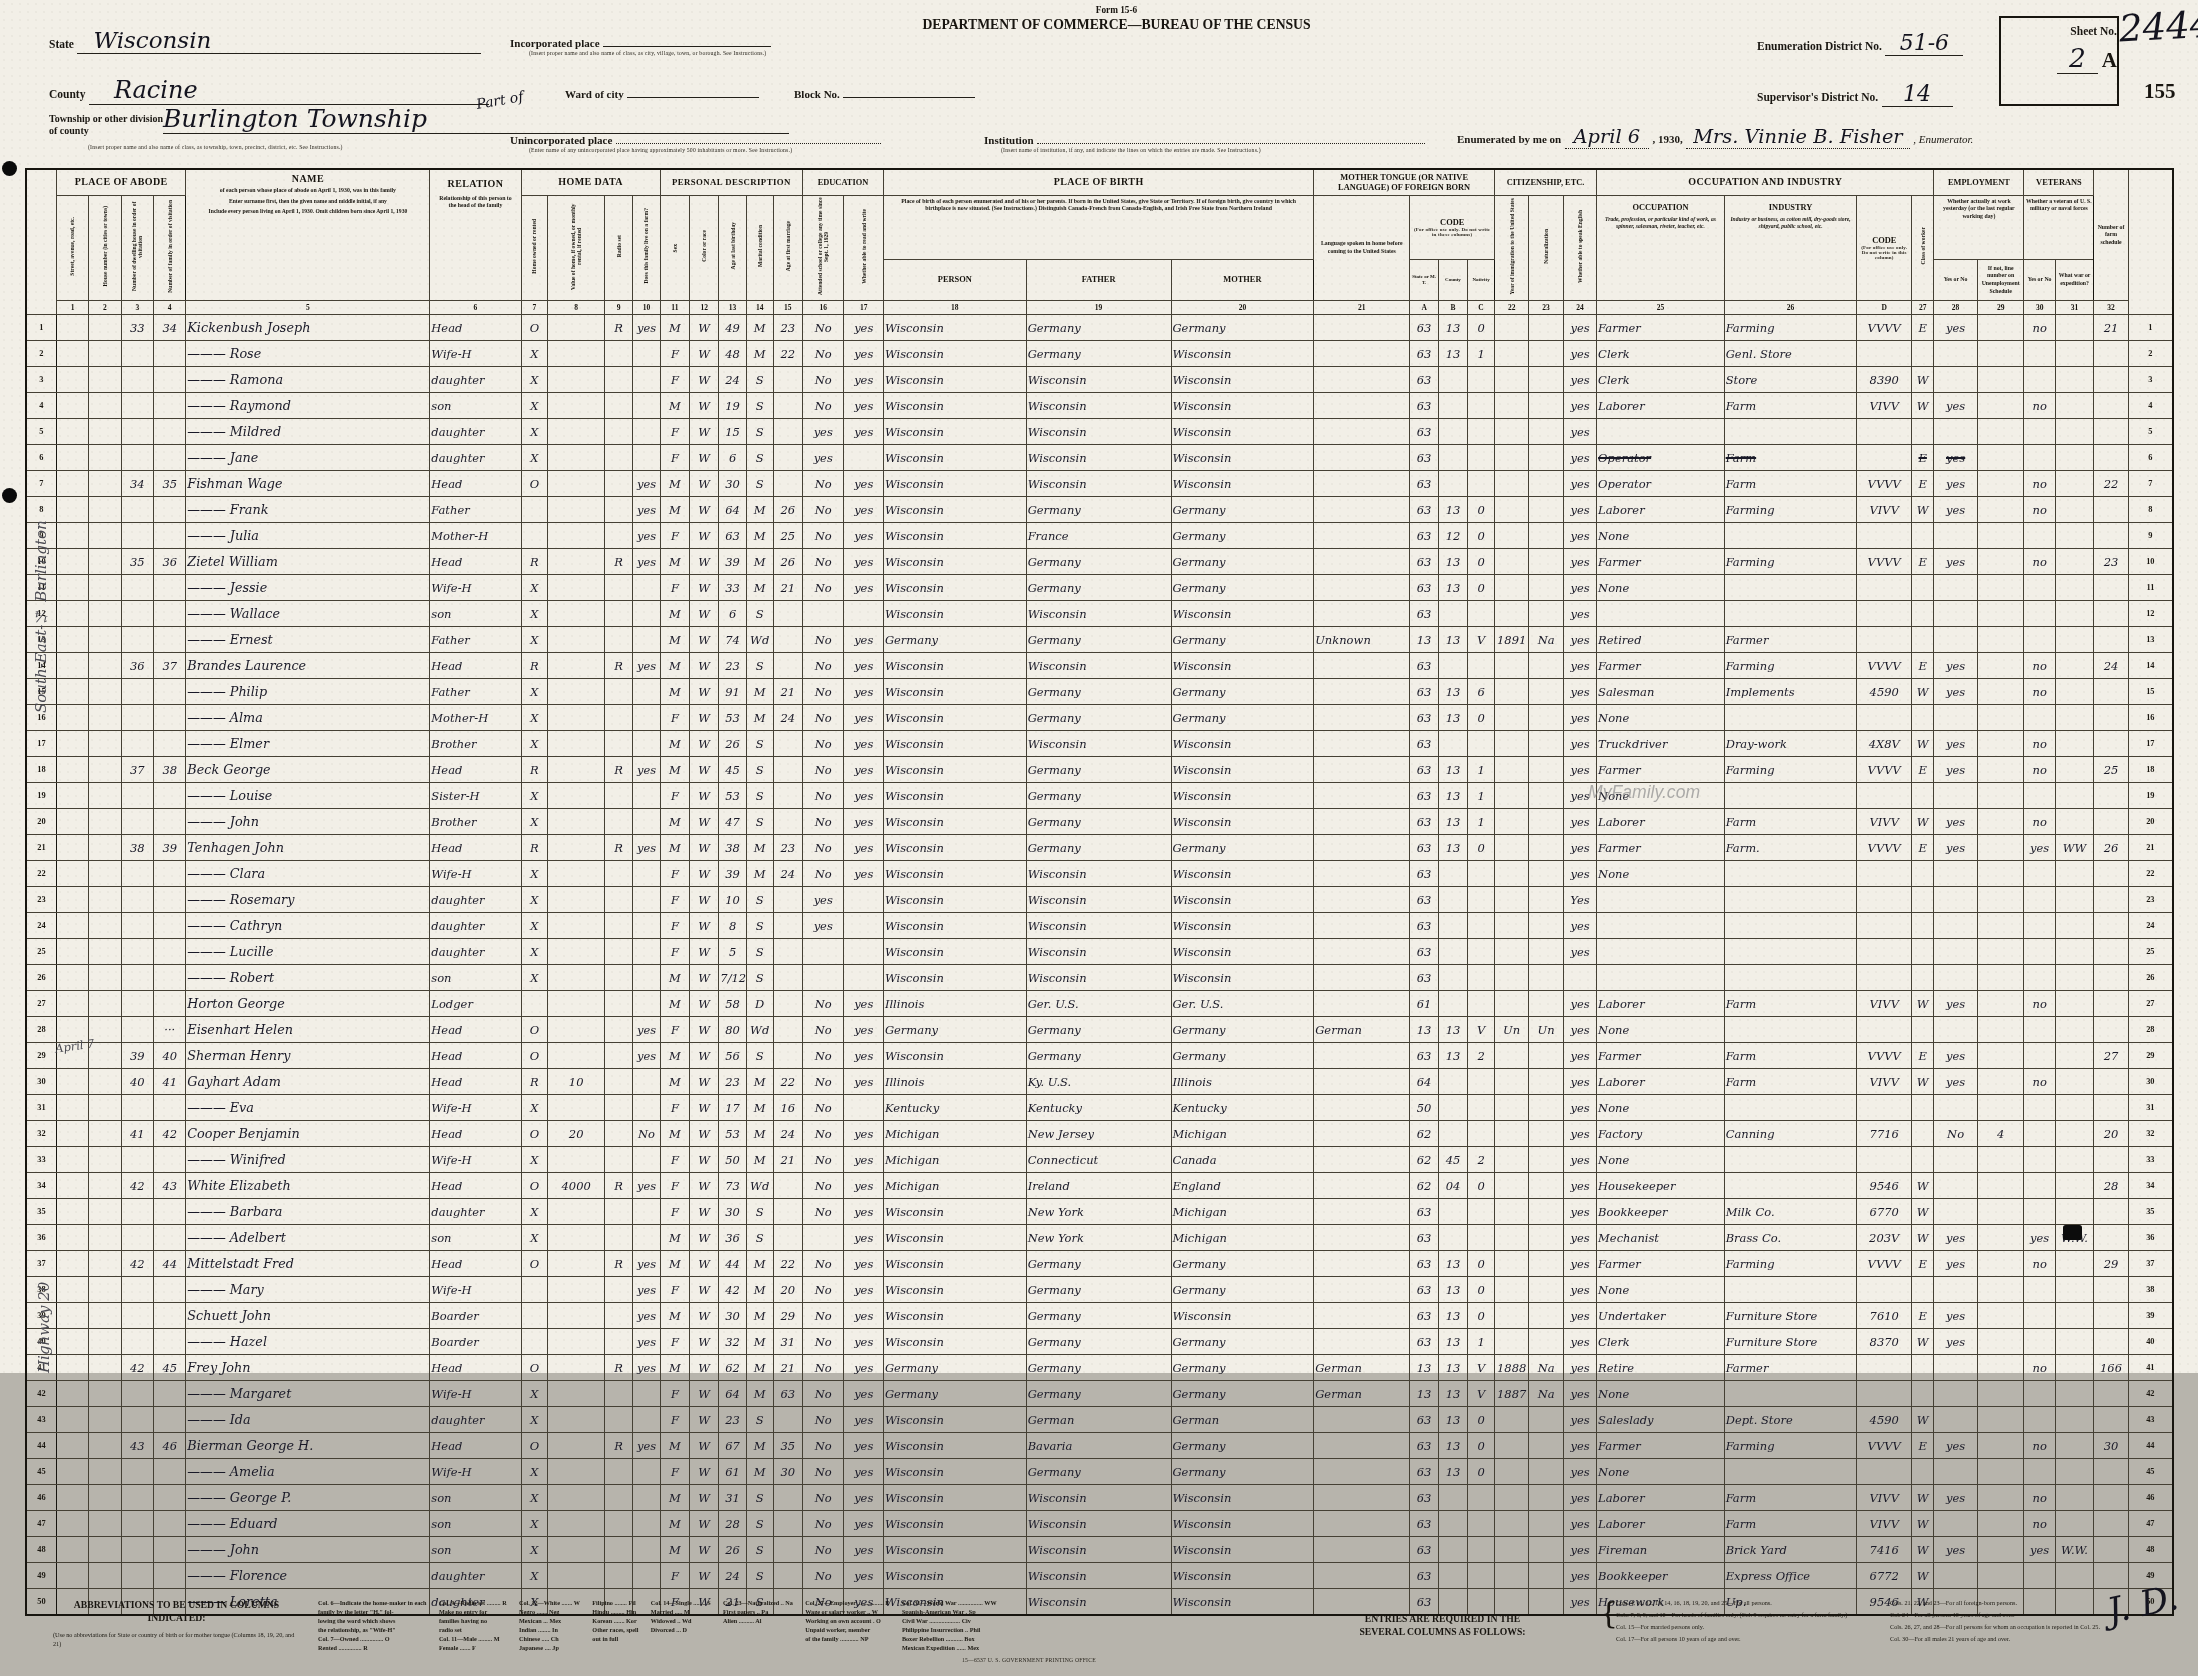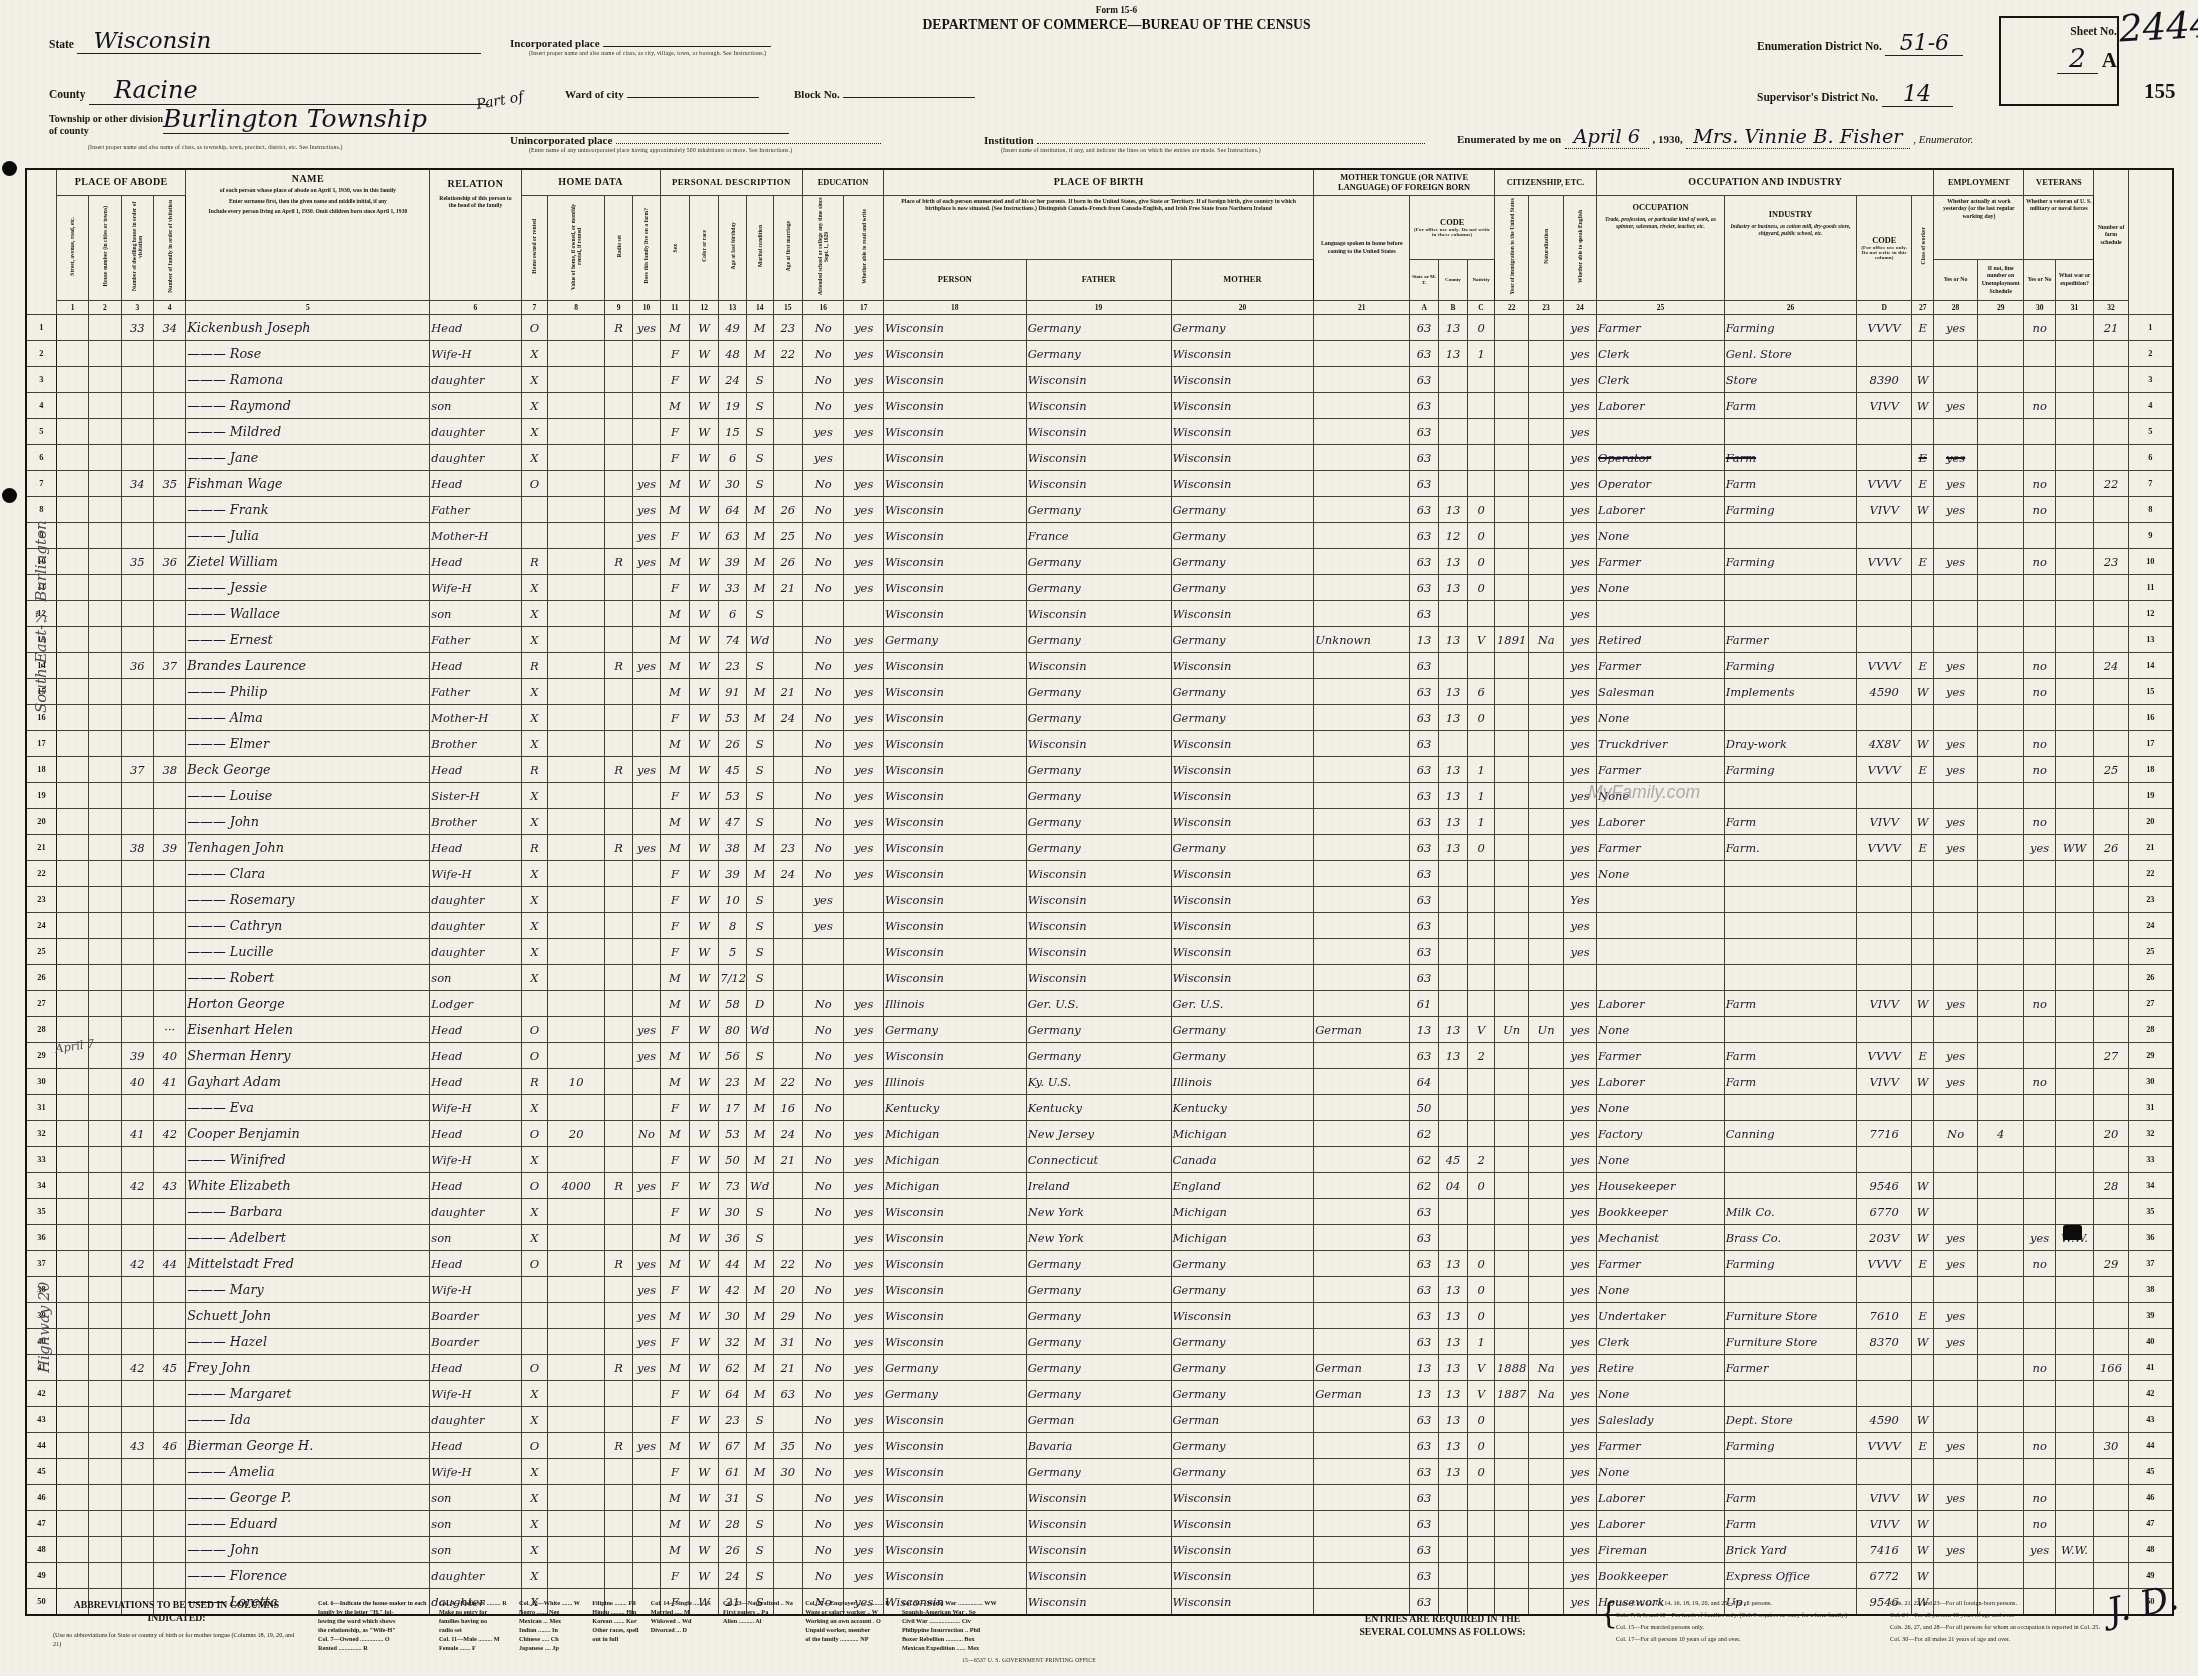--- a/index.html
+++ b/index.html
@@ -1,17 +1,17 @@
 <!DOCTYPE html>
 <html style="font-size:14px"><head>
 <meta charset="utf-8">
 <style>
   html,body{margin:0;padding:0;}
   body{width:2198px;height:1676px;background:#b7b4ac;font-family:"Liberation Serif",serif;position:relative;overflow:hidden;}
-  #sheet{position:absolute;left:0;top:0;width:2198px;height:1676px;background:#f2efe7;
+  #sheet{position:absolute;left:0;top:0;width:2198px;height:1373px;background:#f2efe7;
          background-image:radial-gradient(rgba(60,55,40,0.045) 0.9px,transparent 1.4px);background-size:8px 8px;}
   .print{color:#181510;}
   .hw{font-family:"DejaVu Serif",serif;font-style:italic;color:#14141f;}
   .pencil{font-family:"DejaVu Serif",serif;font-style:italic;color:#4a4a52;}
   .abs{position:absolute;}
   .lbl{font-weight:bold;color:#1a1712;}
   .hint{font-size:5.7px;color:#2a261e;letter-spacing:0.2px;}
   .fill-line{border-bottom:1.4px solid #23201a;}
   .dot-line{border-bottom:1.4px dotted #23201a;}
   
@@ -211,21 +211,21 @@
           <div class="hint" style="font-size:5px;white-space:normal">(For office use only.  Do not write in these columns)</div>
         </th>
         <th rowspan="2" class="vcell bl"><span class="vt">Year of immigration to the United States</span></th>
         <th rowspan="2" class="vcell"><span class="vt">Naturalization</span></th>
         <th rowspan="2" class="vcell"><span class="vt">Whether able to speak English</span></th>
         <th rowspan="2" class="bl" style="vertical-align:top">
           <div class="gsm" style="margin-top:7px">OCCUPATION</div>
           <div class="descit" style="margin:3.5px 3.5px 0;font-style:italic">Trade, profession, or particular kind of work, as spinner, salesman, riveter, teacher, etc.</div>
         </th>
         <th rowspan="2" style="vertical-align:top">
-          <div class="gsm" style="margin-top:14px">INDUSTRY</div>
+          <div class="gsm" style="margin-top:7px">INDUSTRY</div>
           <div class="descit" style="margin:3.5px 3.5px 0;font-style:italic">Industry or business, as cotton mill, dry-goods store, shipyard, public school, etc.</div>
         </th>
         <th rowspan="2">
           <div class="gsm">CODE</div>
           <div class="hint" style="font-size:5px;white-space:normal">(For office use only.  Do not write in this column)</div>
         </th>
         <th rowspan="2" class="vcell"><span class="vt">Class of worker</span></th>
         <th colspan="2" class="desc bl" style="vertical-align:top;padding-top:1.8px">Whether actually at work yesterday (or the last regular working day)</th>
         <th colspan="2" class="desc bl" style="vertical-align:top;padding-top:1.8px">Whether a veteran of U. S. military or naval forces</th>
       </tr>

